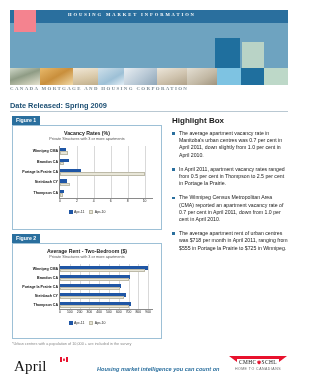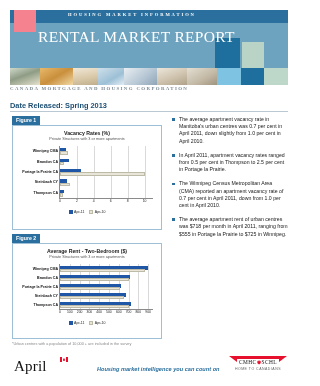--- a/index.html
+++ b/index.html
@@ -155,37 +155,36 @@
 </head>
 <body>
 
 <div class="banner">
   <div class="banner-bg"></div>
   <div class="banner-topbar"></div>
   <div class="banner-topbar-text">HOUSING MARKET INFORMATION</div>
   <div class="pink-square"></div>
   <div class="blue-block-a"></div>
   <div class="blue-block-b"></div>
-  <div class="banner-title">RENTAL MARKET REPORT</div>
   <div class="photostrip">
     <div class="ph ph1"></div>
     <div class="ph ph2"></div>
     <div class="ph ph3"></div>
     <div class="ph ph4"></div>
     <div class="ph ph5"></div>
     <div class="ph ph6"></div>
     <div class="ph ph7"></div>
     <div class="ph ph8"></div>
     <div class="ph ph9"></div>
     <div class="ph ph10"></div>
   </div>
   <div class="cmhc-line">CANADA MORTGAGE AND HOUSING CORPORATION</div>
 </div>
 
-<div class="date-released">Date Released: Spring 2013</div>
+<div class="date-released">Date Released: Spring 2009</div>
 <div class="hr-top"></div>
 
 <div class="fig-tab fig1-tab">Figure 1</div>
 <div class="fig-panel fig1-panel">
   <div class="chart-title">Vacancy Rates (%)</div>
   <div class="chart-sub">Private Structures with 3 or more apartments</div>
   <div class="plot">
     <div class="plot-area" id="plot1">
         <div class="xtick" style="left: 0%;">0</div>
         <div class="gridline" style="left: 18.1818%;"></div>
@@ -297,20 +296,21 @@
     <span class="legend-item">
       <span class="sw sw-prev"></span>
       <span>Apr-10</span>
     </span>
   </div>
 </div>
 
 <div class="footnote">*Urban centres with a population of 10,000 + are included in the survey</div>
 
 <div class="hl">
+  <div class="hl-title">Highlight Box</div>
   <ul class="hl-list" id="hl-list">
       <li class="hl-item">
         <span class="hl-bullet"></span>
         <span class="hl-text">The average apartment vacancy rate in Manitoba's urban centres was 0.7 per cent in April 2011, down slightly from 1.0 per cent in April 2010.</span>
       </li>
       <li class="hl-item">
         <span class="hl-bullet"></span>
         <span class="hl-text">In April 2011, apartment vacancy rates ranged from 0.5 per cent in Thompson to 2.5 per cent in Portage la Prairie.</span>
       </li>
       <li class="hl-item">

